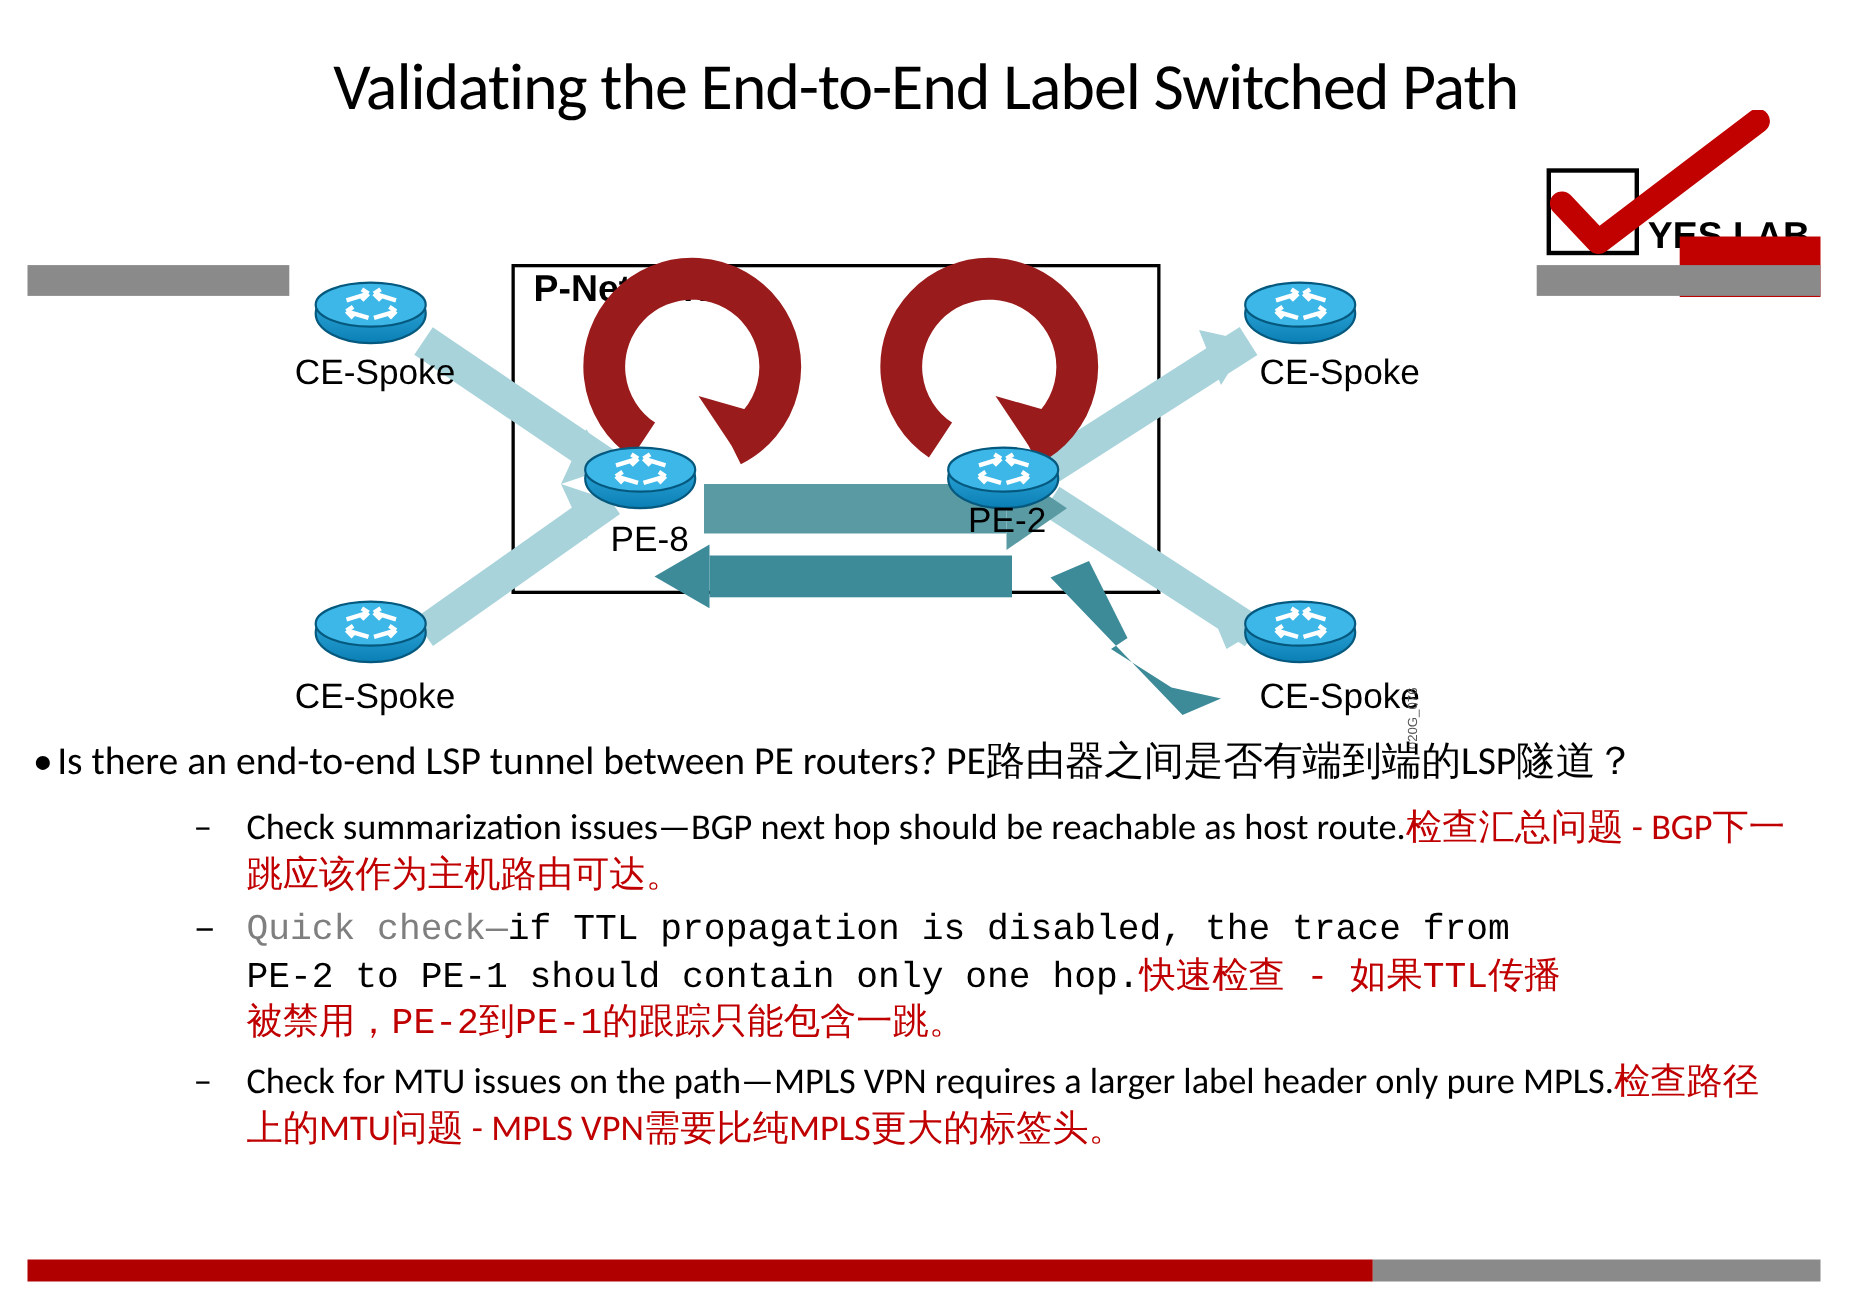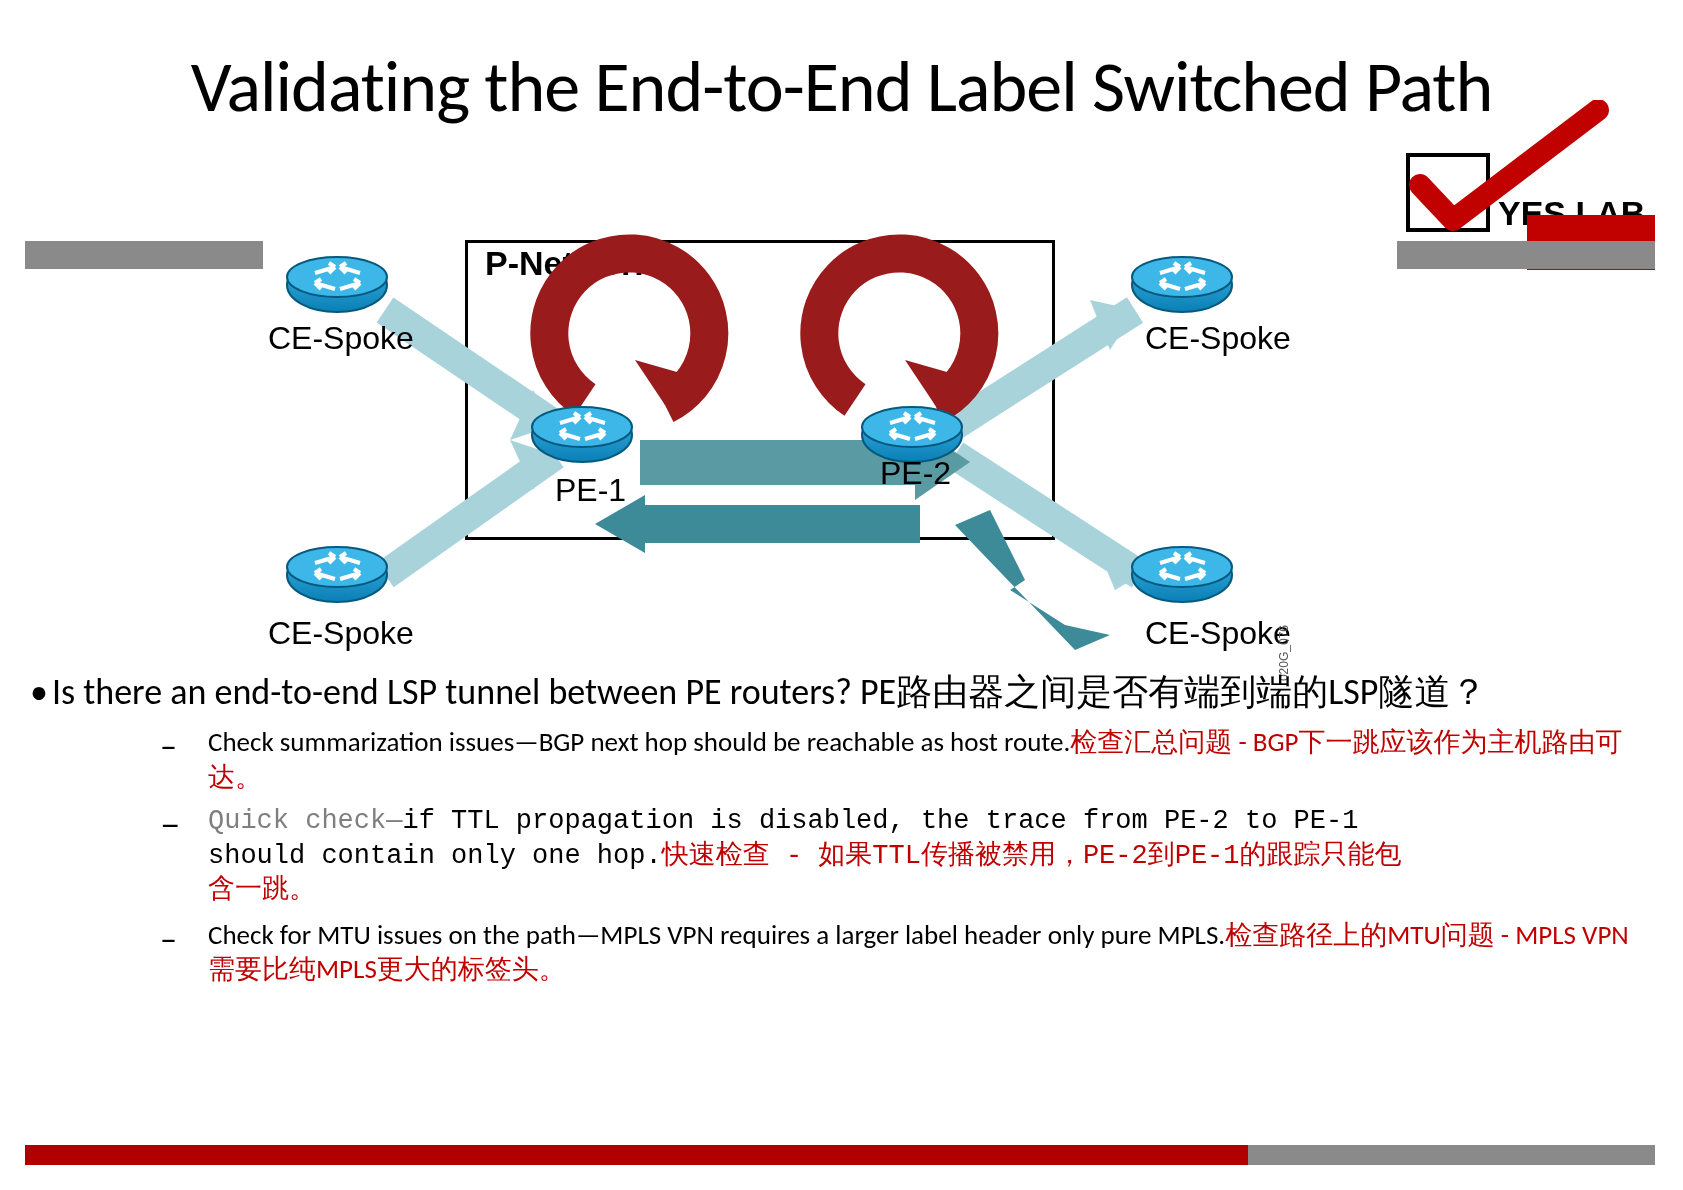--- a/index.html
+++ b/index.html
@@ -17,21 +17,21 @@
     width: 1683px;
     height: 1190px;
     box-sizing: border-box;
   }
   .title {
     position: absolute;
     top: 45px;
     left: 0;
     width: 100%;
     text-align: center;
-    font-size: 72px;
+    font-size: 60px;
     font-weight: 400;
     line-height: 1.15;
     letter-spacing: -1px;
   }
   
   .logo {
     position: absolute;
     top: 100px;
     right: 35px;
     width: 250px;
@@ -129,24 +129,24 @@
     top: 670px;
     left: 30px;
     right: 40px;
     font-size: 36px;
     line-height: 1.25;
   }
   .q-line { margin-bottom: 10px; }
   .q-en::before { content: "•"; margin-right: 4px; }
   .q-cn { color: #000000; }
   .sublist {
-    margin: 0;
+    margin: 16px;
     padding: 0 0 0 130px;
     list-style: none;
-    font-size: 27px;
+    font-size: 33px;
   }
   .sublist li {
     position: relative;
     padding-left: 48px;
     margin-bottom: 10px;
     line-height: 1.28;
   }
   .sublist li::before {
     content: "–";
     position: absolute;
@@ -324,21 +324,21 @@
             <path d="M30 28 L50 34 M30 28 L36 24 M30 28 L36 34"></path>
             <path d="M75 28 L55 34 M75 28 L69 24 M75 28 L69 34"></path>
           </g>
         </svg>
     </div>
 
     <div class="dlabel l-tl">CE-Spoke</div>
     <div class="dlabel l-bl">CE-Spoke</div>
     <div class="dlabel l-tr">CE-Spoke</div>
     <div class="dlabel l-br">CE-Spoke</div>
-    <div class="dlabel l-pe1">PE-1</div>
+    <div class="dlabel l-pe1">PE-8</div>
     <div class="dlabel l-pe2">PE-2</div>
     <div class="imgcode">020G_076</div>
   </div>
 
   <div class="content">
     <div class="q-line">
       <span class="q-en">Is there an end-to-end LSP tunnel between PE routers?</span>
       <span class="q-cn">PE路由器之间是否有端到端的LSP隧道？</span>
     </div>
     <ul class="sublist">

